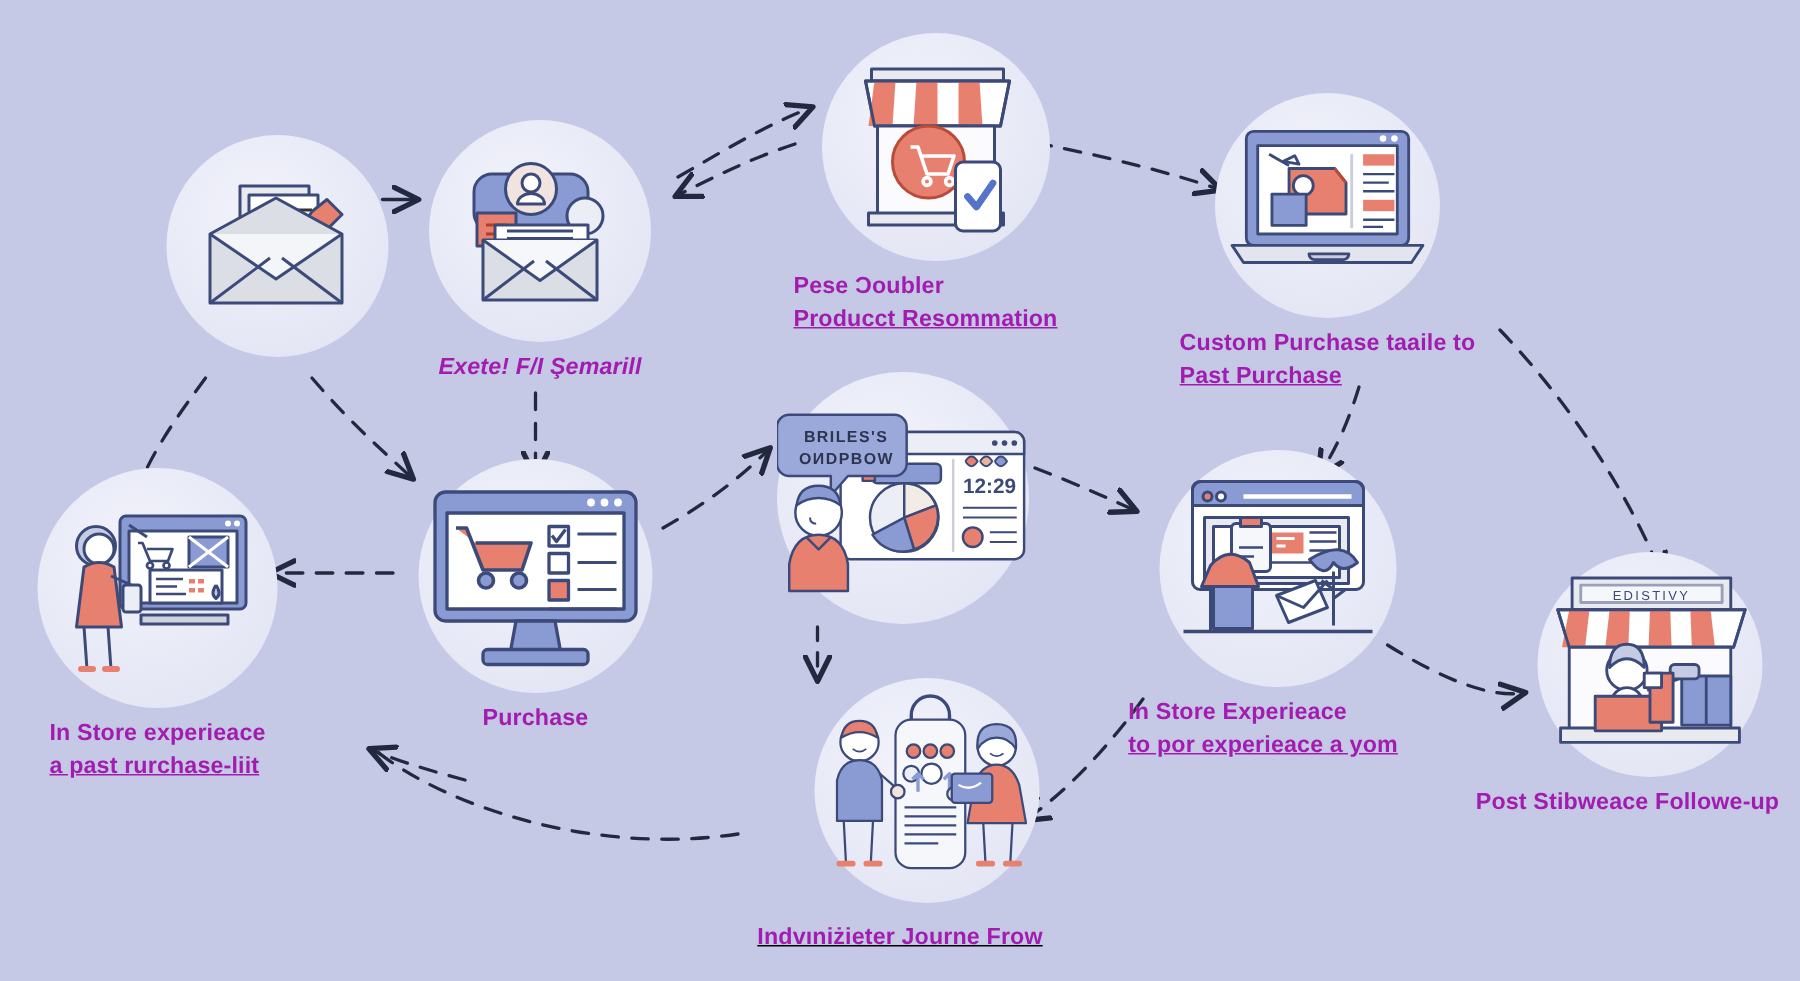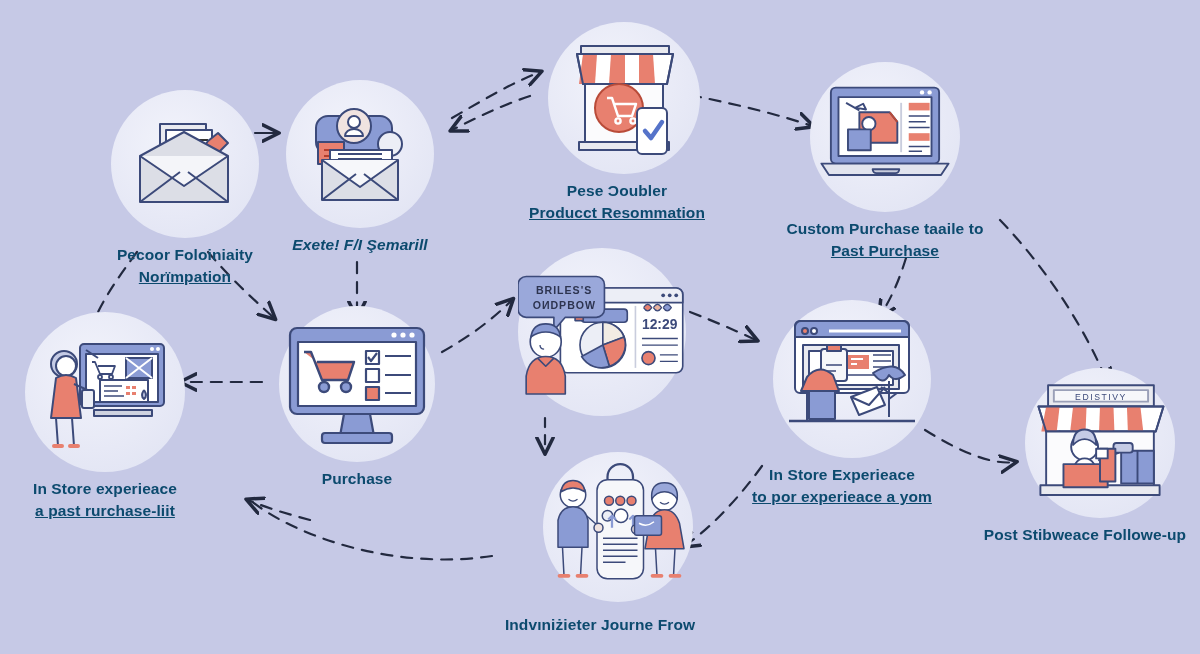--- a/index.html
+++ b/index.html
@@ -14,22 +14,22 @@
   .node{position:absolute;display:flex;flex-direction:column;align-items:center;}
   .disc{
     border-radius:50%;
     background:radial-gradient(circle at 42% 36%, #f2f3fb 0%, #e7e9f6 58%, #dfe2f2 100%);
     display:flex;align-items:center;justify-content:center;
     position:relative;
   }
   .art{display:block;}
   .caption{
     margin-top:6px;
-    text-align:center;
-    color:#0c4a6e;
+    text-align:left;
+    color:#a21caf;
     font-weight:bold;
     font-size:15.5px;
     line-height:1.45;
     letter-spacing:.1px;
     text-shadow:0 0 1px rgba(198,201,230,.5);
     white-space:nowrap;
   }
   .caption .l2{display:block;text-decoration:underline;}
 </style>
 </head>
@@ -96,24 +96,20 @@
             <line x1="54" y1="46" x2="78" y2="46" stroke-width="2"></line>
             <line x1="54" y1="56" x2="78" y2="56" stroke-width="2"></line>
           </g>
           <path d="M78,27 l10,-8 l10,10 l-28,28 l-8,-6 z" fill="#e8806f" stroke="#3c4a7a"></path>
           <path d="M70,57 l-7,9 l11,-3 z" fill="#cfd3e0"></path>
           <path d="M10,42 l44,-24 l44,24 v46 h-88 z" fill="#dcdee6"></path>
           <path d="M10,42 l44,30 l44,-30" fill="#f4f5f9"></path>
           <path d="M10,88 l40,-30 M98,88 l-40,-30" stroke="#3c4a7a"></path>
         </g>
       </svg>
-    </div>
-    <div class="caption">
-      <span>Pecoor Foloiniaity</span>
-      <span class="l2">Norïmpation</span>
     </div>
   </div>
 
   <div class="node" style="left:285px;top:80px;width:150px;font-style:italic;">
     <div class="disc" style="width:148px;height:148px;">
       <svg class="art" width="116" height="112" viewBox="0 0 116 112">
         <g stroke="#3c4a7a" stroke-width="2" fill="none" stroke-linejoin="round">
           <path d="M26,18 h52 a12,12 0 0 1 12,12 v14 a12,12 0 0 1 -12,12 h-24 l-10,10 v-10 h-18 a12,12 0 0 1 -12,-12 v-14 a12,12 0 0 1 12,-12 z" fill="#8a9bd4"></path>
           <circle cx="52" cy="28" r="17" fill="#f0e3e0" stroke="#3c4a7a"></circle>
           <circle cx="52" cy="24" r="6" fill="#ffffff"></circle>
@@ -329,21 +325,21 @@
           <path d="M70,82 l18,8 l16,-18" stroke="#3c4a7a"></path>
         </g>
       </svg>
     </div>
     <div class="caption">
       <span>In Store Experieace</span>
       <span class="l2">to por experieace a yom</span>
     </div>
   </div>
 
-  <div class="node" style="left:490px;top:452px;width:220px;">
+  <div class="node" style="left:490px;top:452px;width:220px;text-decoration:underline;">
     <div class="disc" style="width:150px;height:150px;margin-left:35px;">
       <svg class="art" width="200" height="154" viewBox="0 0 200 154">
         <g stroke="#3c4a7a" stroke-width="2" fill="none" stroke-linejoin="round">
           <rect x="72" y="14" width="62" height="132" rx="14" fill="#f6f7fa"></rect>
           <path d="M86,14 v-4 a14,14 0 0 1 34,0 v4" fill="none" stroke="#3c4a7a" stroke-width="3"></path>
           <circle cx="88" cy="42" r="6" fill="#e8806f" stroke="#3c4a7a"></circle>
           <circle cx="103" cy="42" r="6" fill="#e8806f" stroke="#3c4a7a"></circle>
           <circle cx="118" cy="42" r="6" fill="#e8806f" stroke="#3c4a7a"></circle>
           <circle cx="86" cy="62" r="7" fill="#eceef6" stroke="#3c4a7a"></circle>
           <circle cx="104" cy="62" r="9" fill="#ffffff" stroke="#3c4a7a"></circle>

